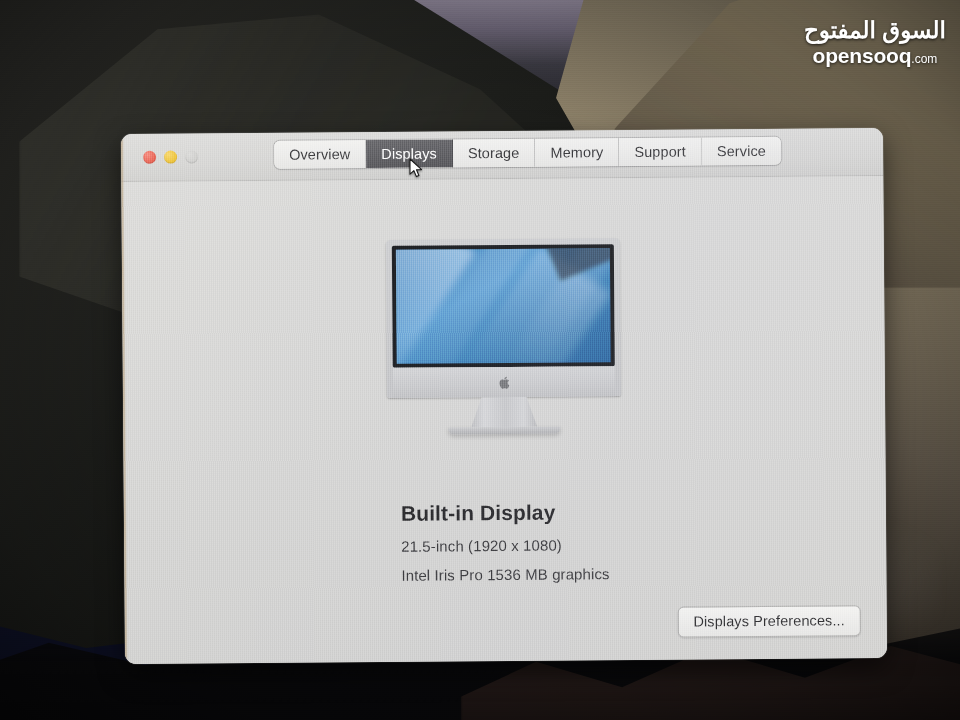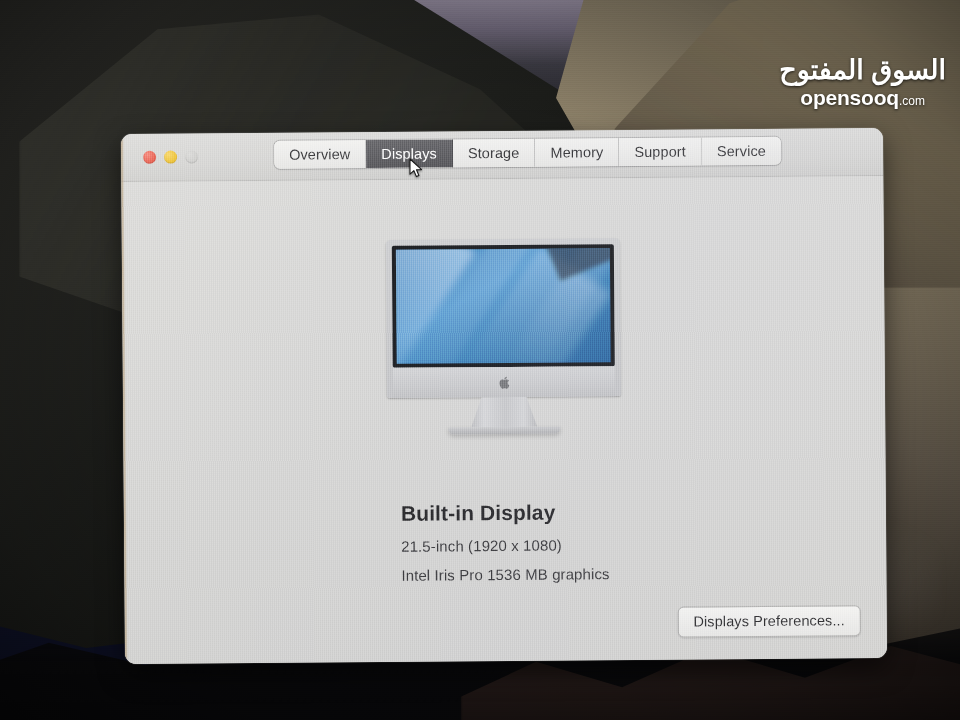--- a/index.html
+++ b/index.html
@@ -141,26 +141,25 @@
   #watermark {
     position: absolute;
     right: 14px;
     top: 18px;
     text-align: center;
     color: #ffffff;
     text-shadow: 0 1px 3px rgba(0,0,0,.7);
     user-select: none;
   }
   #watermark .wm-ar {
-    font-size: 27px;
+    font-size: 23px;
     font-weight: 700;
     line-height: 1.08;
     letter-spacing: .5px;
     direction: rtl;
-    margin-top: 38px;
   }
   #watermark .wm-en {
     font-size: 21px;
     font-weight: 700;
     line-height: 1.1;
     letter-spacing: -.2px;
     margin-top: 1px;
     text-align: center;
   }
   #watermark .wm-en .dot {

